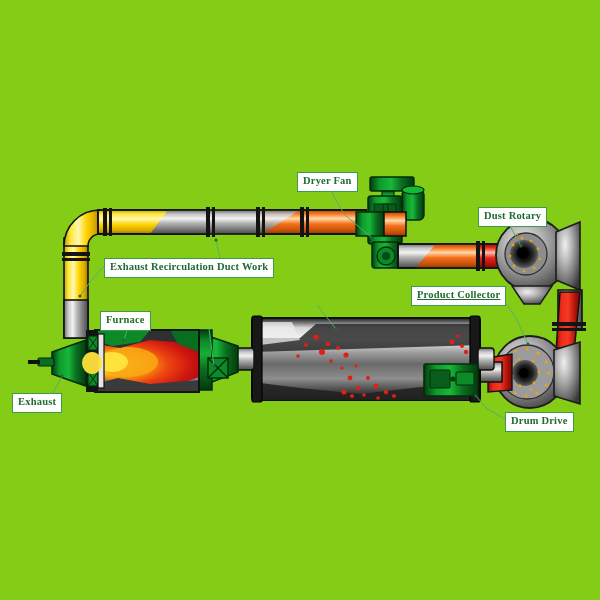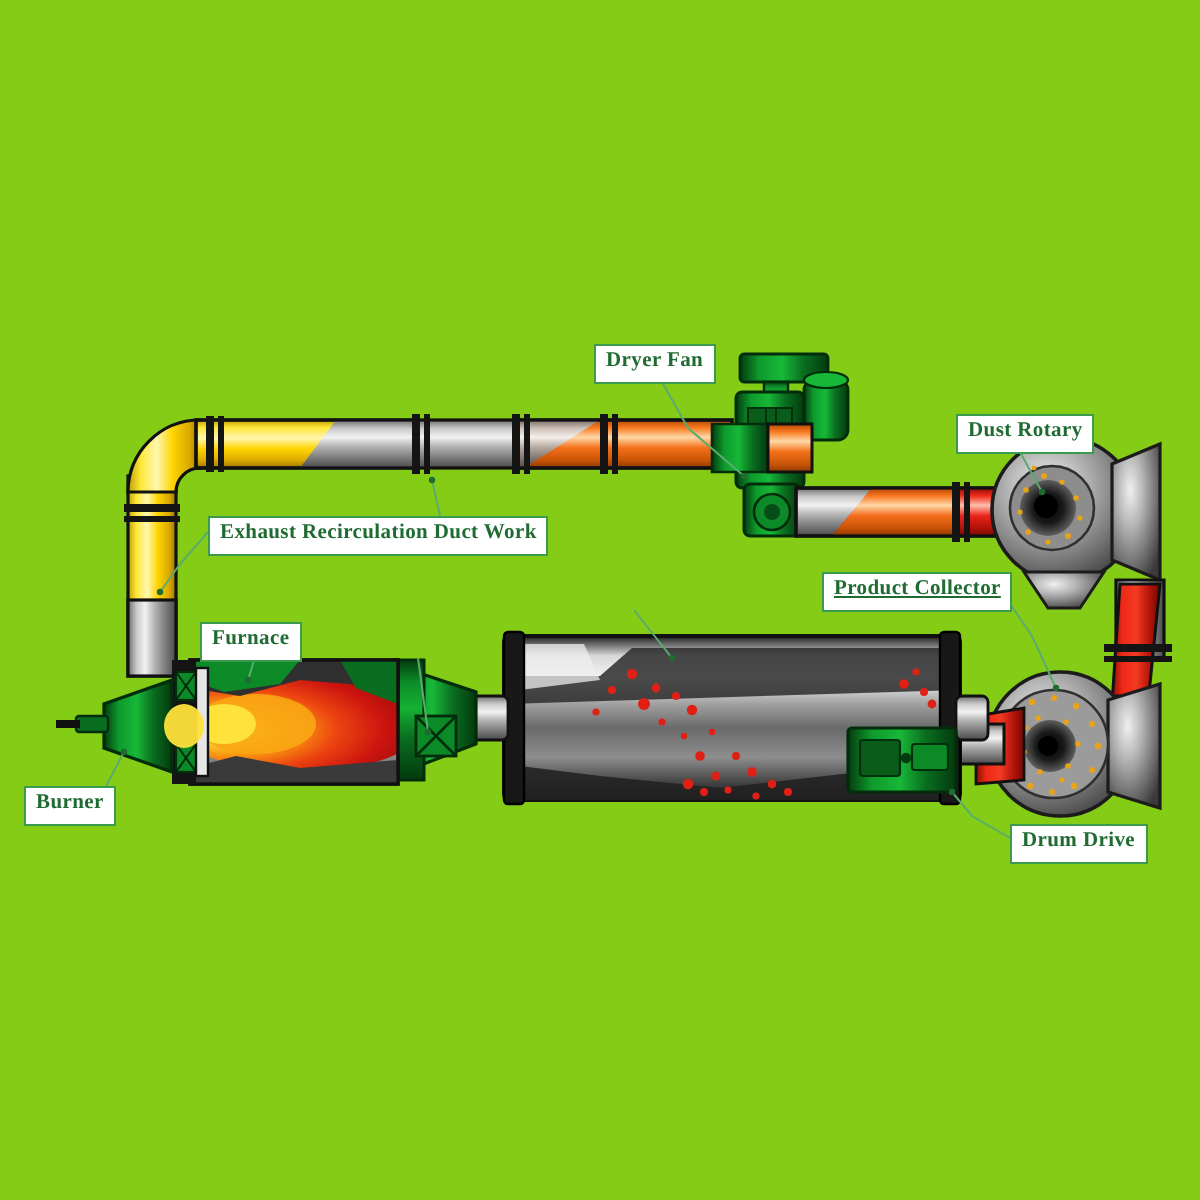--- a/index.html
+++ b/index.html
@@ -437,17 +437,17 @@
   <div class="label" style="left:478px; top:207px;">Dust Rotary</div>
 
   <div class="label" style="left:104px; top:258px;">Exhaust Recirculation Duct Work</div>
 
 
   <div class="label" style="left:411px; top:286px;text-decoration:underline;">Product Collector</div>
 
   <div class="label" style="left:100px; top:287px;margin-top:24px;">Furnace</div>
 
 
-  <div class="label" style="left:12px; top:393px;">Burner</div>
+  <div class="label" style="left:12px; top:393px;">Exhaust</div>
 
   <div class="label" style="left:505px; top:412px;">Drum Drive</div>
 
 </div>
 
 </body></html>

